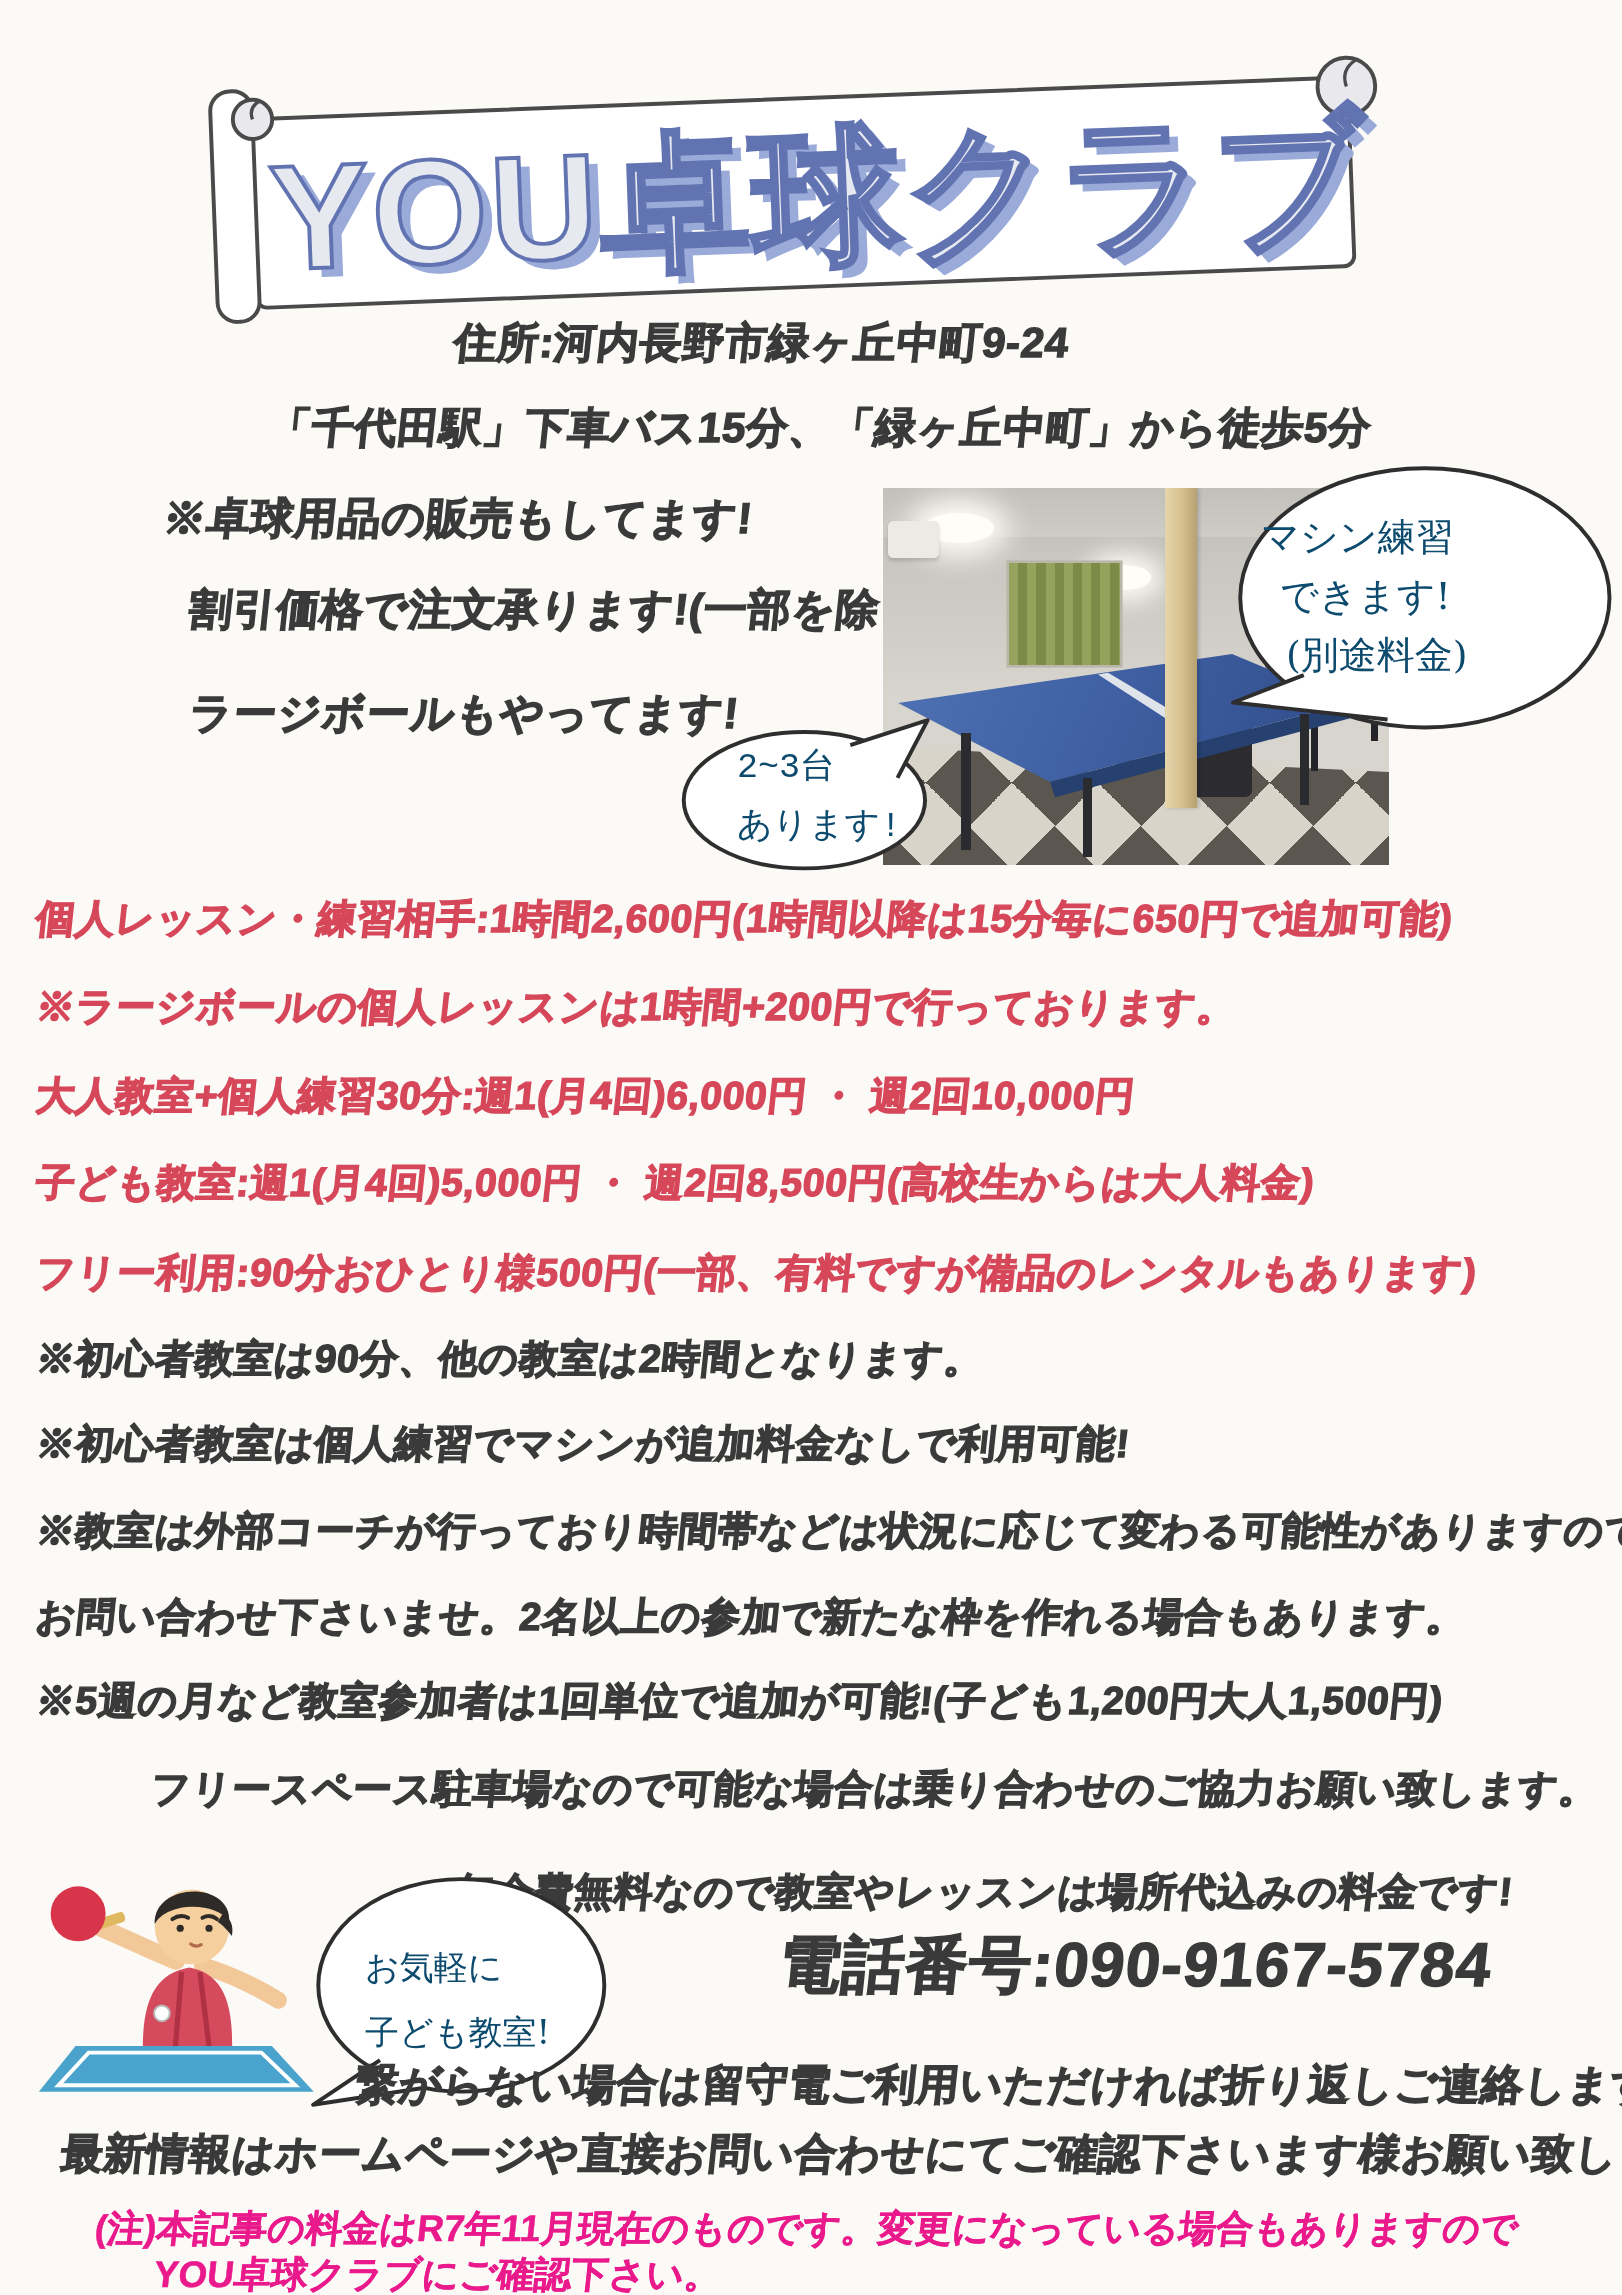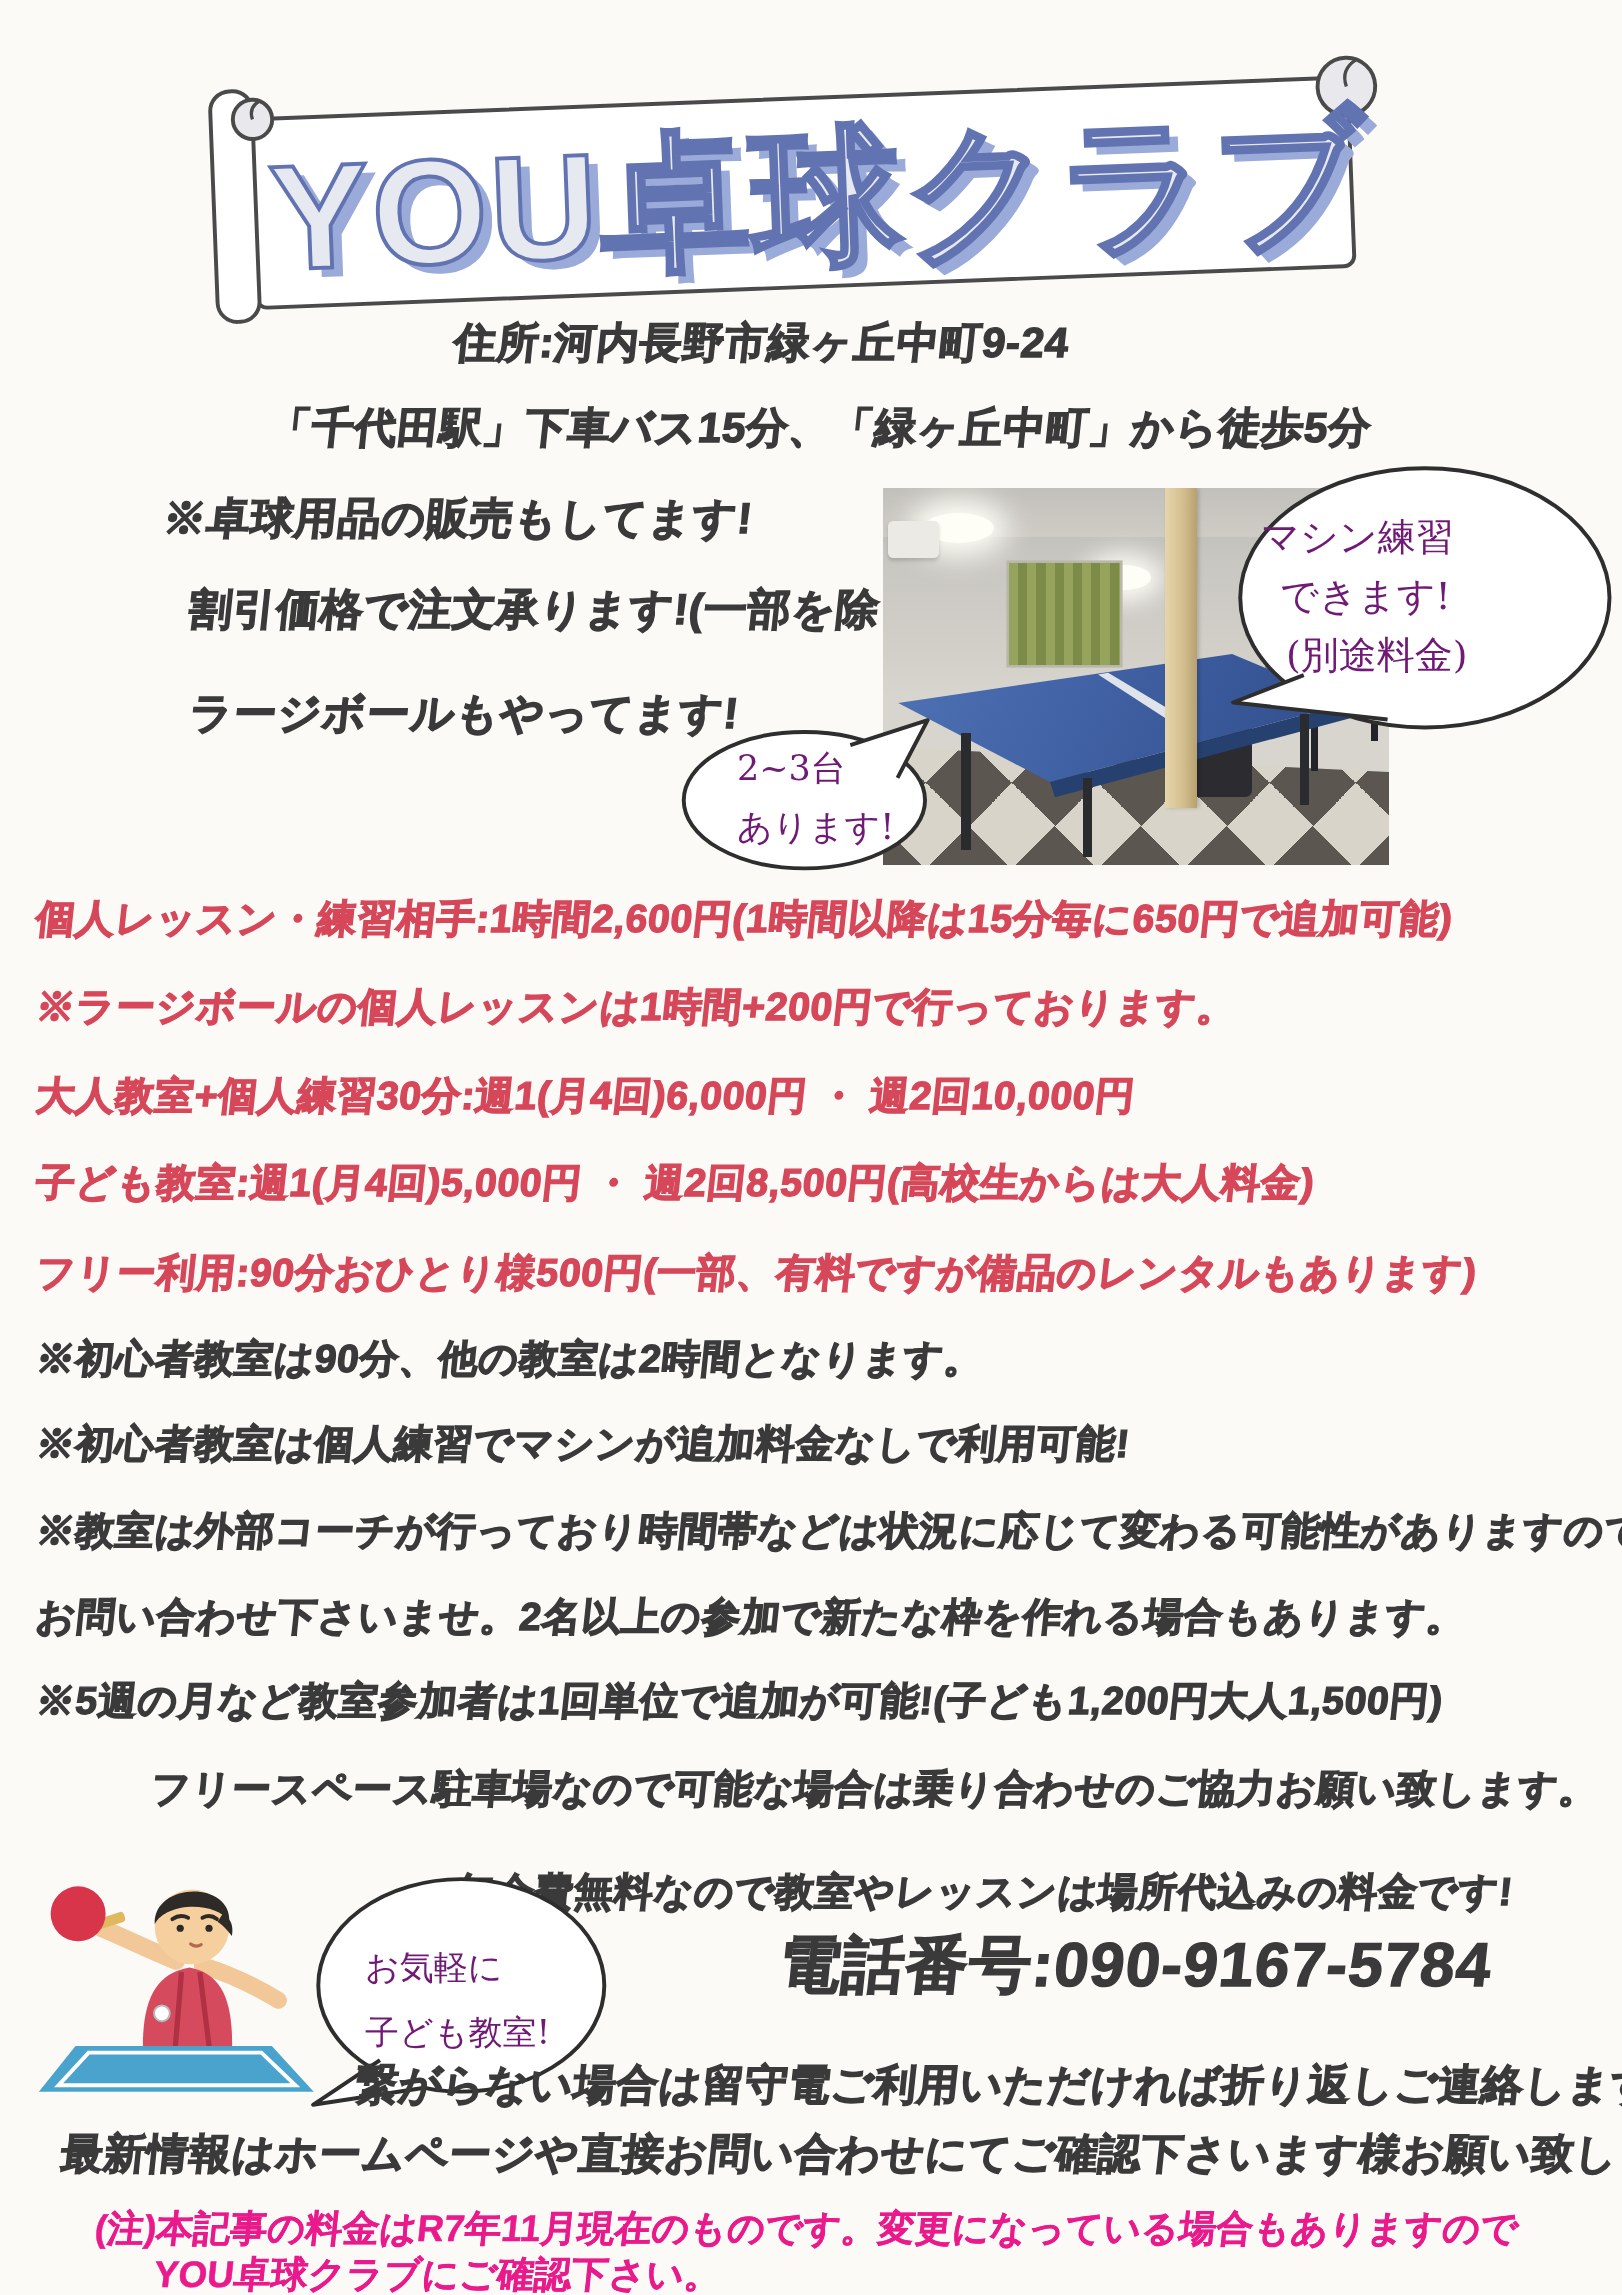--- a/index.html
+++ b/index.html
@@ -61,25 +61,25 @@
   .t1net{inset:0;clip-path:polygon(42.5% 49.5%,44.5% 49%,60% 61.5%,57.5% 62.5%);background:#dfe3ea;}
   .t1leg1{left:15.5%;top:65%;width:1.8%;height:31%;background:#2a2b2f;}
   .t1leg2{left:39.5%;top:77%;width:1.9%;height:21%;background:#2a2b2f;}
   .t1leg3{left:82.5%;top:60%;width:1.6%;height:24%;background:#2a2b2f;}
   .pillar{left:55.8%;top:0;width:6.3%;height:85%;
           background:linear-gradient(90deg,#e6d5ac,#d4bf8f 55%,#b7a171);box-shadow:2px 0 3.9px rgba(0,0,0,.18);}
 
   
   .bubble{position:absolute;}
   .bubble svg{position:absolute;inset:0;}
-  .bubble-text{position:absolute;font-family:"DejaVu Serif","Liberation Serif",serif;color:#701a75;line-height:1.55;}
+  .bubble-text{position:absolute;font-family:"DejaVu Serif","Liberation Serif",serif;color:#0c4a6e;line-height:1.55;}
   .bt-machine{left:62px;top:49px;font-size:38px;text-align:left;}
   .bt-machine .ind1{margin-left:19px;}
   .bt-machine .ind2{margin-left:25px;}
-  .bt-tables{left:69px;top:27.5px;font-size:35px;line-height:1.7;}
+  .bt-tables{left:69px;top:27.5px;font-size:35px;line-height:1.7;font-family:Liberation Mono, monospace;}
   .bt-phone{left:69px;top:69px;font-size:34px;line-height:1.9;}
 
   
   .price0{left:34px;top:899px;font-size:39px;}
   .price1{left:34px;top:987px;font-size:39px;}
   .price2{left:34px;top:1076px;font-size:39px;}
   .price3{left:34px;top:1163px;font-size:39px;}
   .price4{left:34px;top:1253px;font-size:39px;}
   .note0{left:34px;top:1339px;font-size:39px;}
   .note1{left:34px;top:1424px;font-size:39px;}

